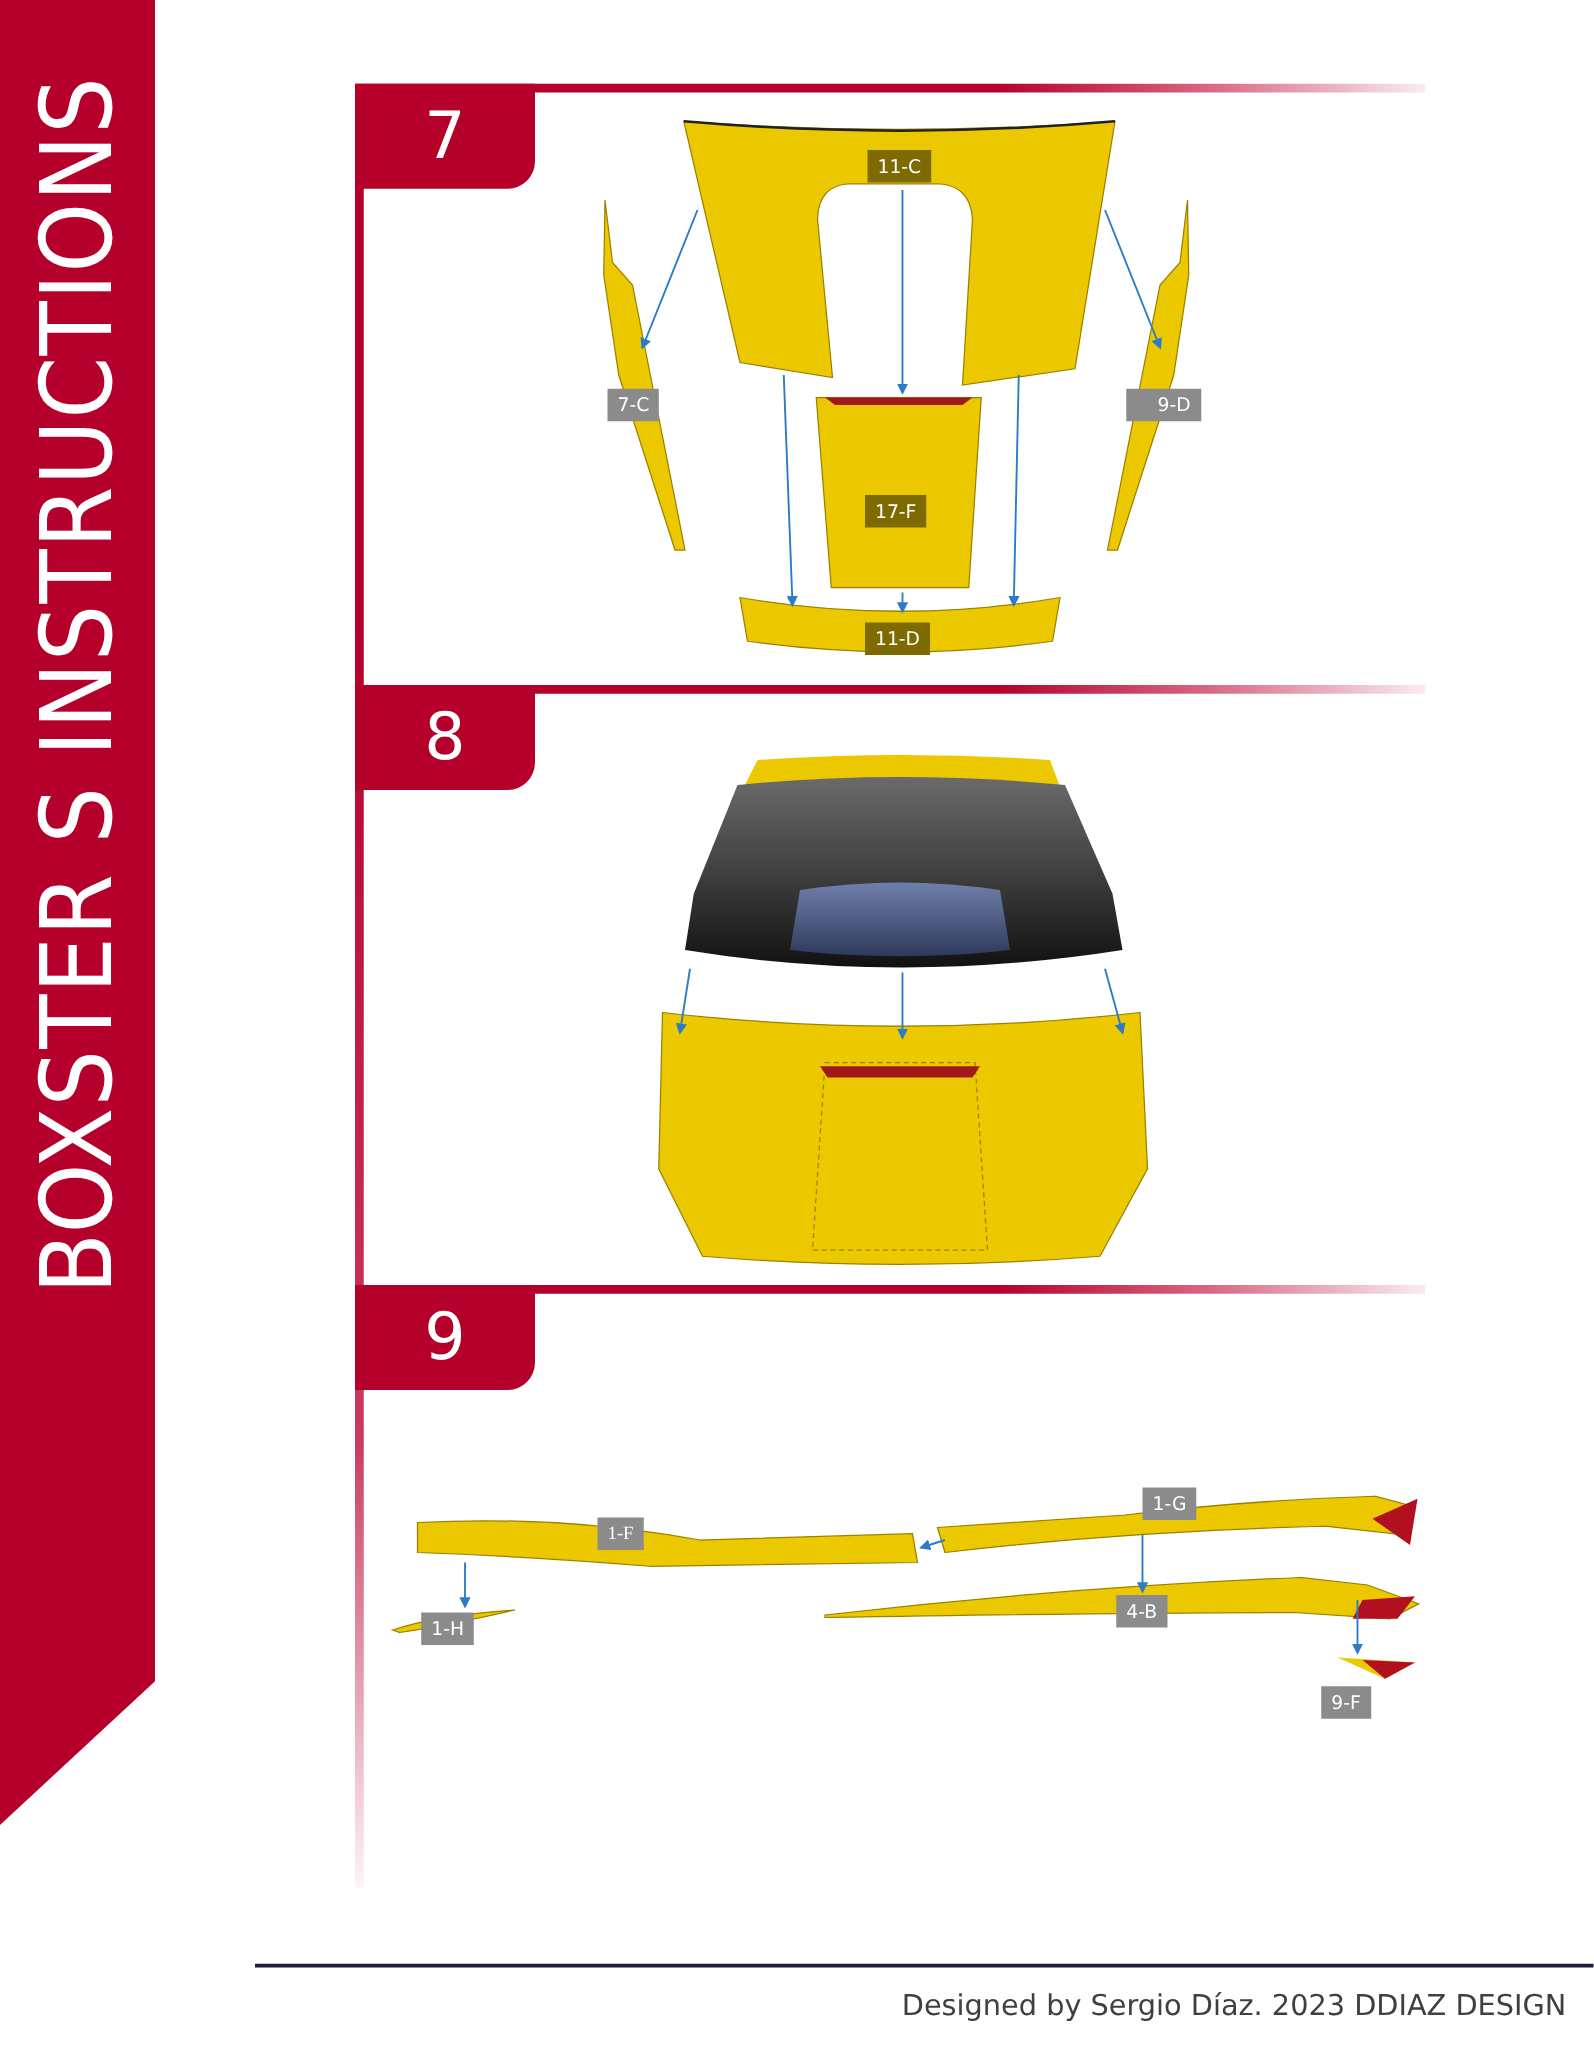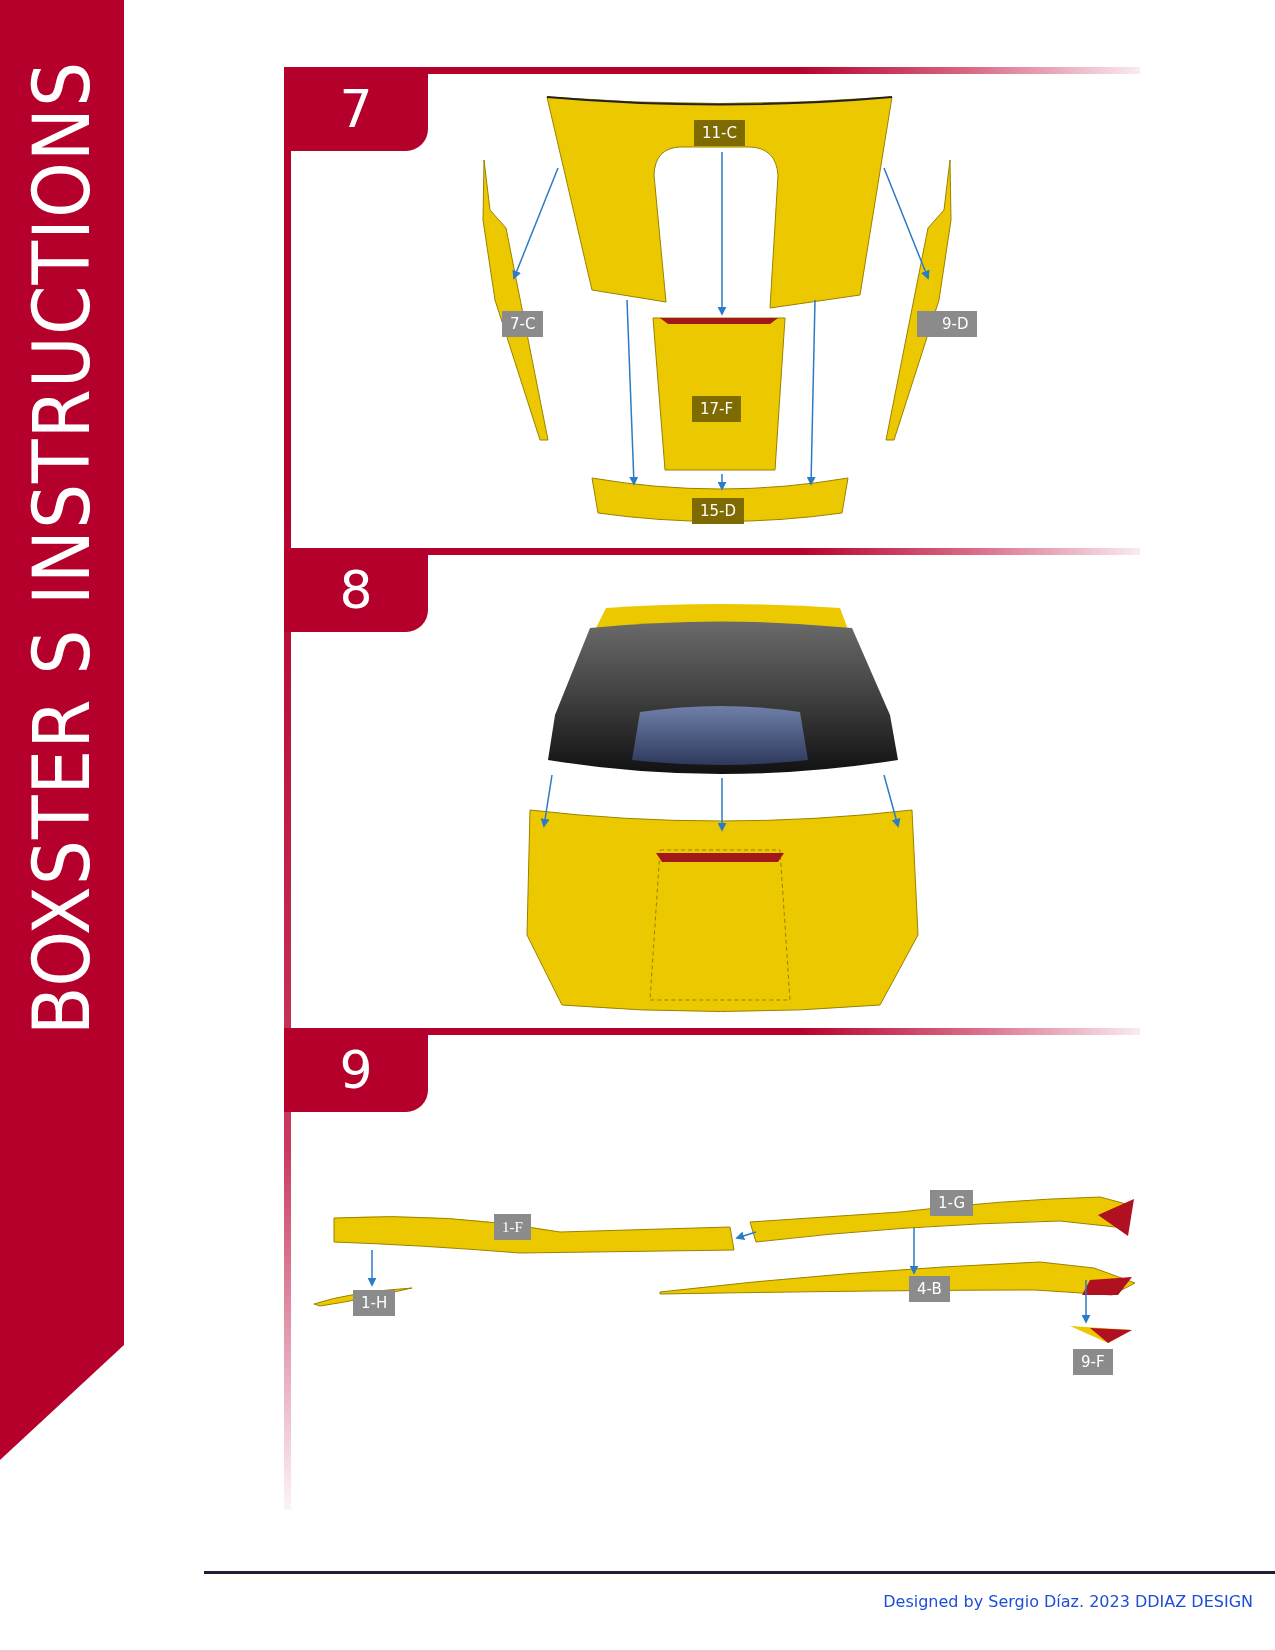--- a/index.html
+++ b/index.html
@@ -11,24 +11,24 @@
              white-space:nowrap; color:#fff; font-size:79px; font-weight:normal; letter-spacing:1px;
              font-family:"DejaVu Sans", sans-serif; font-stretch:condensed; transform-origin:center; }
   .vline { position:absolute; left:284px; top:70px; width:7px; height:1440px;
            background:linear-gradient(to bottom, #b5002c 0%, #b5002c 30%, #c93a60 75%, rgba(230,150,175,0.1) 100%); }
   .hline { position:absolute; left:284px; height:7px; width:856px;
            background:linear-gradient(to right, #b5002c 0%, #b5002c 60%, rgba(200,40,80,0.7) 80%, rgba(235,190,205,0.3) 100%); }
   .badge { position:absolute; left:284px; width:144px; height:84px; background:#b5002c;
            border-bottom-right-radius:22px; color:#fff; display:flex; align-items:center; justify-content:center;
            font-size:52px; font-weight:normal; }
   .label { position:absolute; color:#fff; font-size:15px; padding:2px 8px; line-height:22px; }
-  .label.gray { background:#8b8b8b;margin-left:16px; }
+  .label.gray { background:#8b8b8b; }
   .label.olive { background:#7d6a00; }
   .footer-rule { position:absolute; left:204px; top:1571px; width:1071px; height:3px; background:#1d1f3a; }
-  .footer-text { position:absolute; right:22px; top:1592px; color:#1d4ed8; font-size:16px;
+  .footer-text { position:absolute; right:22px; top:1592px; color:#404040; font-size:23px;
                  font-family:"DejaVu Sans", sans-serif; font-weight:normal; }
   svg.fig { position:absolute; left:0; top:0; }
 </style>
 </head>
 <body>
 
 <div class="sidebar"></div>
 <div class="sidebar-title">BOXSTER S INSTRUCTIONS</div>
 
 <div class="vline"></div>
@@ -111,21 +111,21 @@
     <line x1="756" y1="1232" x2="737" y2="1238" stroke="#2c7bc7" stroke-width="1.5" marker-end="url(#ah)"></line>
     <line x1="914" y1="1228" x2="914" y2="1273" stroke="#2c7bc7" stroke-width="1.5" marker-end="url(#ah)"></line>
     <line x1="1086" y1="1280" x2="1086" y2="1322" stroke="#2c7bc7" stroke-width="1.5" marker-end="url(#ah)"></line>
   </g>
 </svg>
 
 <div class="label olive" style="left:694px;top:120px;">11-C</div>
 <div class="label gray" style="left:486px;top:311px;">7-C</div>
 <div class="label gray" style="left:901px;top:311px;padding-left:25px;">9-D</div>
 <div class="label olive" style="left:692px;top:396px;">17-F</div>
-<div class="label olive" style="left:692px;top:498px;">15-D</div>
+<div class="label olive" style="left:692px;top:498px;">11-D</div>
 
 <div class="label gray" style="left:478px;top:1214px;font-family:Liberation Serif, serif;">1-F</div>
 <div class="label gray" style="left:914px;top:1190px;">1-G</div>
 <div class="label gray" style="left:337px;top:1290px;">1-H</div>
 <div class="label gray" style="left:893px;top:1276px;">4-B</div>
 <div class="label gray" style="left:1057px;top:1349px;">9-F</div>
 
 <div class="footer-rule"></div>
 <div class="footer-text">Designed by Sergio Díaz. 2023 DDIAZ DESIGN</div>
 

